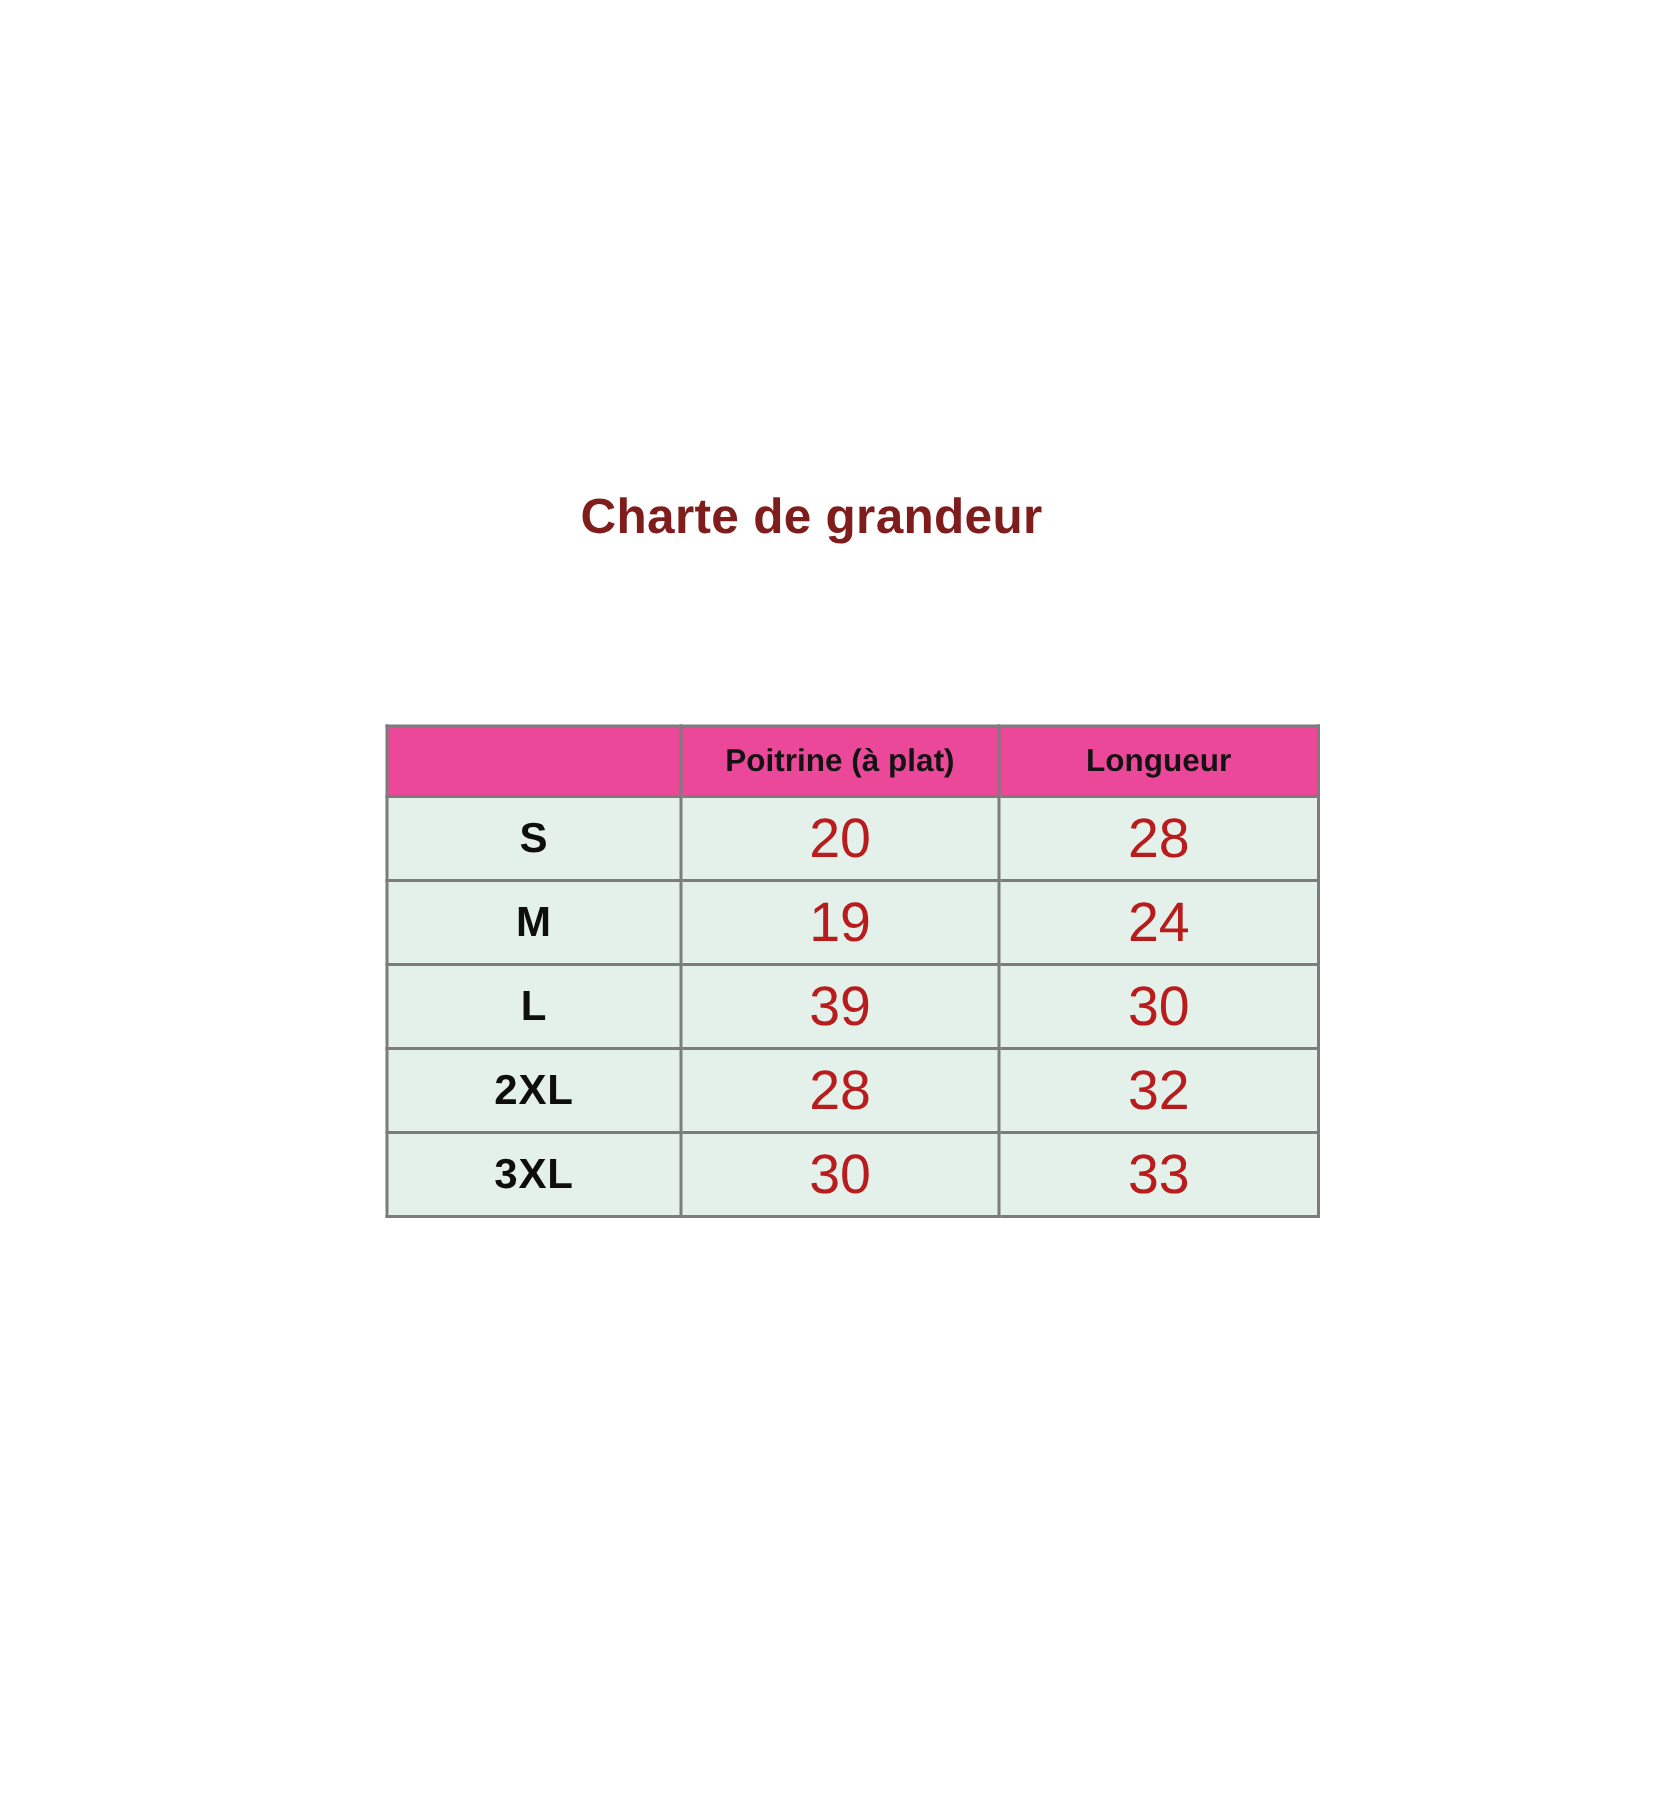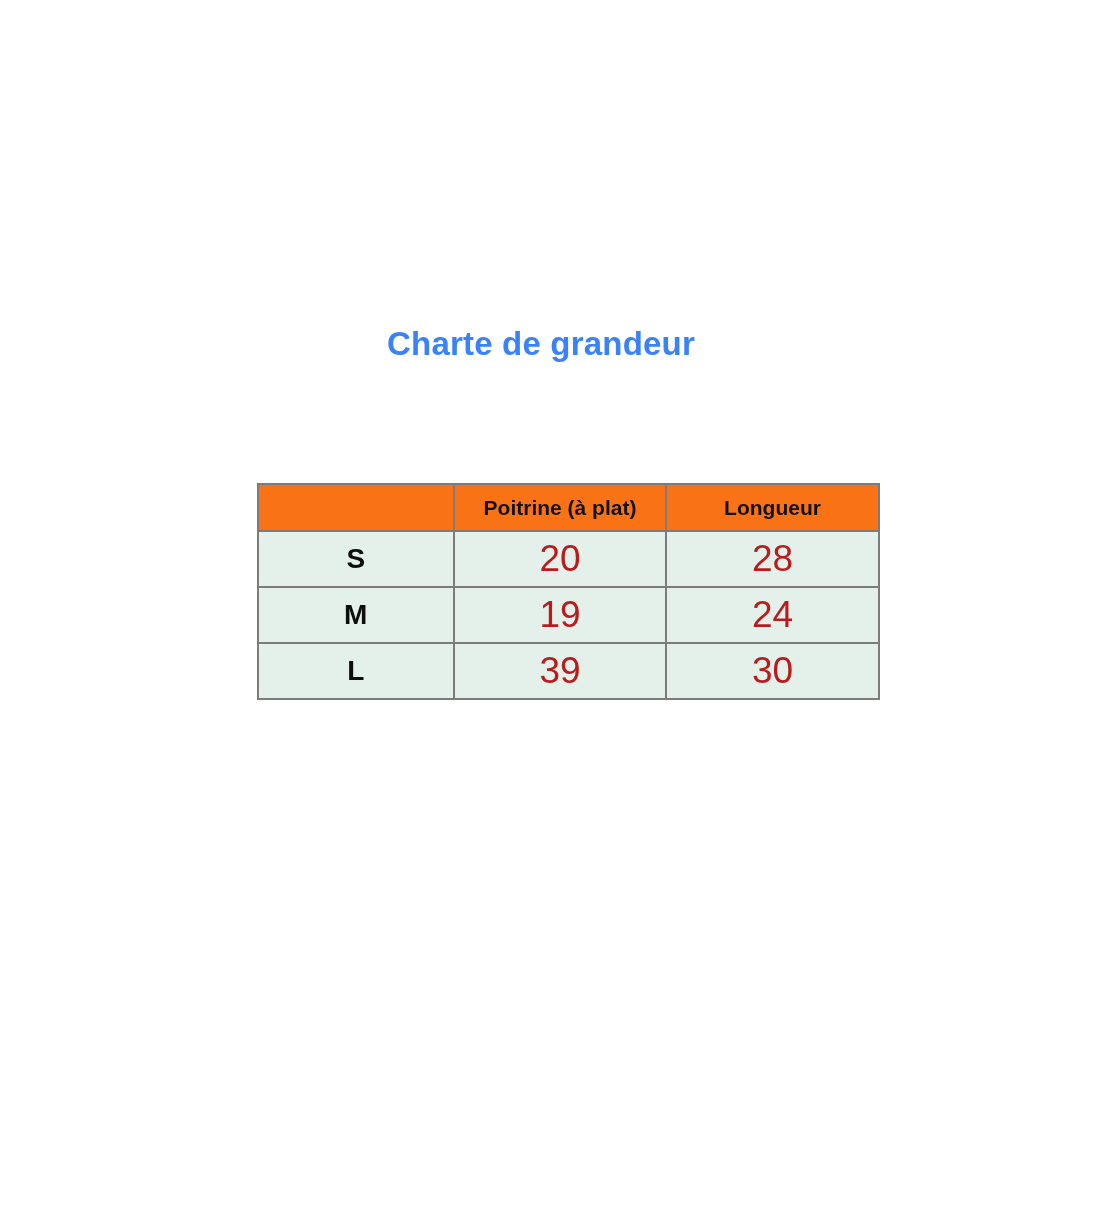--- a/index.html
+++ b/index.html
@@ -14,21 +14,21 @@
   .page-title {
     position: absolute;
     top: 324px;
     left: 0;
     width: 1082px;
     margin: 0;
     text-align: center;
     font-size: 33px;
     line-height: 40px;
     font-weight: 700;
-    color: #3b82f6;
+    color: #7f1d1d;
     letter-spacing: 0.2px;
   }
   table.size-table {
     position: absolute;
     left: 257px;
     top: 483px;
     border-collapse: collapse;
     table-layout: fixed;
     background: #ffffff;
   }
@@ -37,21 +37,21 @@
   .size-table col.c3 { width: 213px; }
   .size-table th,
   .size-table td {
     border: 2px solid #7c7c7c;
     text-align: center;
     vertical-align: middle;
     padding: 0;
   }
   .size-table th {
     height: 45px;
-    background: #f97316;
+    background: #ec4899;
     font-size: 21px;
     font-weight: 700;
     color: #131313;
   }
   .size-table td {
     height: 54px;
     background: #e4f1ea;
     font-size: 37px;
     font-weight: 400;
     color: #b91c1c;
@@ -91,15 +91,25 @@
       <tr>
         <td class="size-cell">M</td>
         <td>19</td>
         <td>24</td>
       </tr>
       <tr>
         <td class="size-cell">L</td>
         <td>39</td>
         <td>30</td>
       </tr>
+      <tr>
+        <td class="size-cell">2XL</td>
+        <td>28</td>
+        <td>32</td>
+      </tr>
+      <tr>
+        <td class="size-cell">3XL</td>
+        <td>30</td>
+        <td>33</td>
+      </tr>
     </tbody>
   </table>
 </div>
 
 </body></html>

